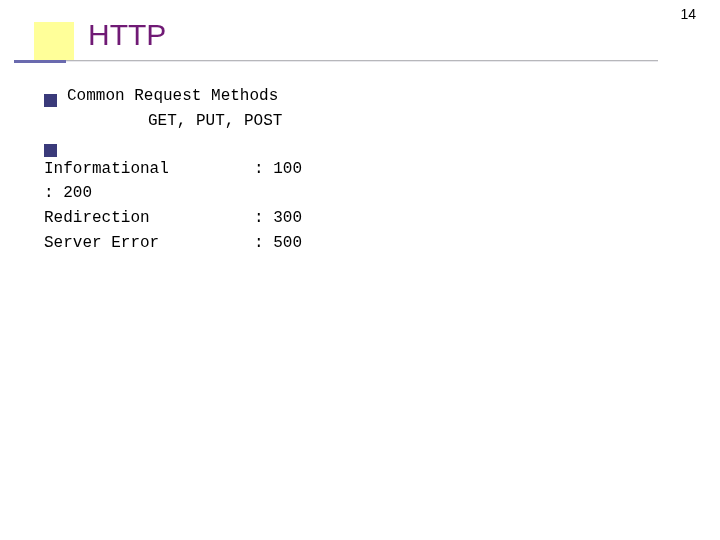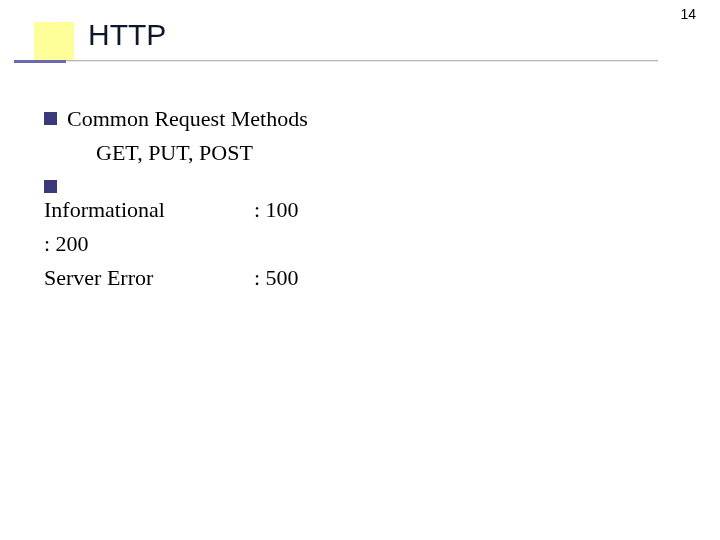--- a/index.html
+++ b/index.html
@@ -31,21 +31,21 @@
     top: 4px;
     width: 40px;
     height: 40px;
     background: #ffff99;
     z-index: 0;
   }
   .title-text {
     position: relative;
     font-size: 30px;
     font-family: Verdana, Geneva, sans-serif;
-    color: #0f172a;
+    color: #701a75;
     margin-left: 68px;
     z-index: 2;
   }
   .rule-outer {
     position: absolute;
     left: 38px;
     top: 60px;
     width: 620px;
     height: 0;
     border-top: 1px solid #b7b7bb;
@@ -57,42 +57,42 @@
     left: 14px;
     top: 60px;
     width: 52px;
     height: 0;
     border-top: 3px solid #6a6aae;
     z-index: 3;
   }
   .content {
     position: absolute;
     left: 44px;
-    top: 102px;
+    top: 84px;
     width: 640px;
-    font-size: 22px;
-    font-family: Liberation Serif, serif;
+    font-size: 16px;
+    font-family: Liberation Mono, monospace;
     line-height: 1.55;
   }
   .bullet-row {
     display: flex;
     align-items: flex-start;
     margin: 0;
   }
   .bullet {
     display: inline-block;
     width: 13px;
     height: 13px;
     background: #3a3a7a;
     margin-right: 10px;
     margin-top: 10px;
     flex: 0 0 auto;
   }
   .sub {
-    margin-left: 52px;
+    margin-left: 104px;
   }
   .rc-row {
     display: flex;
   }
   .rc-label {
     width: 210px;
     flex: 0 0 auto;
   }
   .rc-code {
     flex: 1 1 auto;
@@ -123,17 +123,21 @@
   </div>
 
   <div class="rc-row">
     <span class="rc-label">Informational</span>
     <span class="rc-code">: 100</span>
   </div>
   <div class="rc-row">
     <span class="rc-code">: 200</span>
   </div>
   <div class="rc-row">
+    <span class="rc-label">Redirection</span>
+    <span class="rc-code">: 300</span>
+  </div>
+  <div class="rc-row">
     <span class="rc-label">Server Error</span>
     <span class="rc-code">: 500</span>
   </div>
 
 </div>
 
 </body></html>

